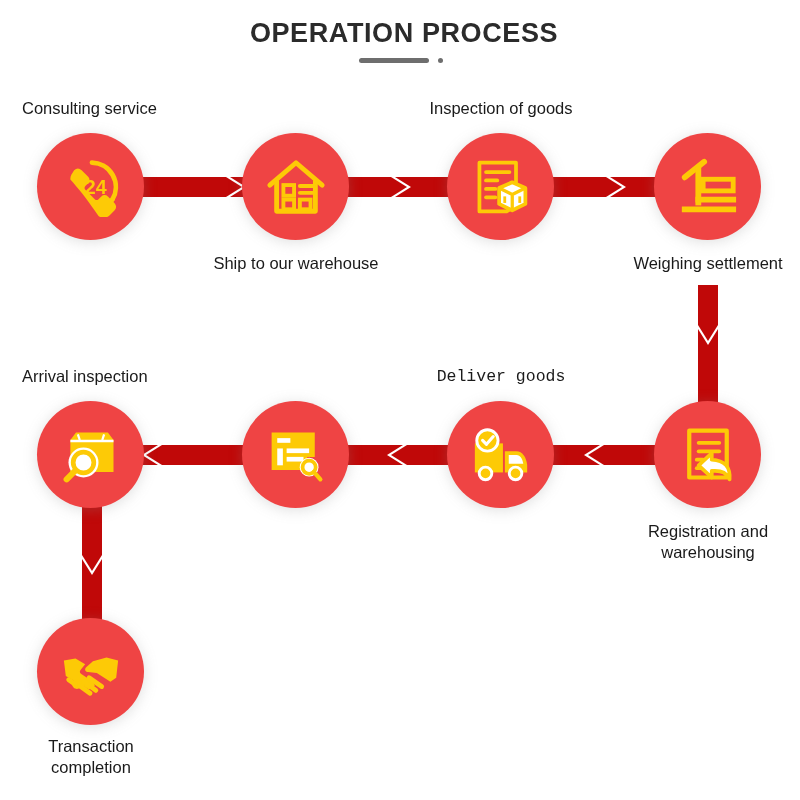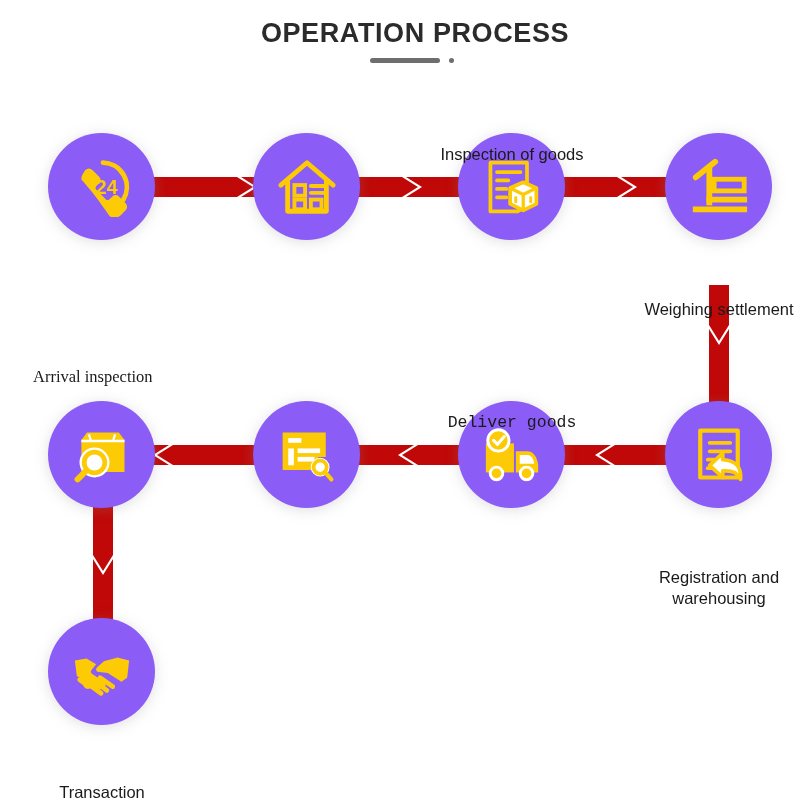--- a/index.html
+++ b/index.html
@@ -12,21 +12,21 @@
     width: 800px;
     height: 800px;
     position: relative;
     overflow: hidden;
     font-family: "Liberation Sans", "DejaVu Sans", sans-serif;
     color: #1a1a1a;
   }
 
   #canvas {
     position: absolute;
-    left: 15px; top: 0;
+    left: 4px; top: 0;
     width: 700px;
     height: 800px;
   }
 
   
   .title-block {
     position: absolute;
     left: 0;
     top: 16px;
     width: 800px;
@@ -57,39 +57,39 @@
     border-radius: 50%;
     background: #6e6e6e;
   }
 
   
   .node {
     position: absolute;
     width: 107px;
     height: 107px;
     border-radius: 50%;
-    background: #8b5cf6;
+    background: #ef4444;
     box-shadow: 0 2px 14px rgba(140,140,140,0.28);
     display: flex;
     align-items: center;
     justify-content: center;
     z-index: 3;
   }
   .node svg { display: block; }
 
   
   .label {
     position: absolute;
     font-size: 16.5px;
     line-height: 21px;
     color: #1a1a1a;
     white-space: pre-line;
     z-index: 4;
   }
-  .label.center { text-align: center; margin-top: 46px; }
+  .label.center { text-align: center; }
   .label.left   { text-align: left; }
 
   
   .conn {
     position: absolute;
     z-index: 1;
   }
   .conn svg { display: block; }
 </style>
 </head>
@@ -162,34 +162,36 @@
   <div class="node" style="left:33px; top:133px;">
     <span>
       <svg width="60" height="60" viewBox="0 0 64 64">
         <path d="M33,6 a26,26 0 0 1 22,39" fill="none" stroke="#fdca06" stroke-width="5" stroke-linecap="round"></path>
         <path d="M55,45 a26,26 0 0 1 -7,7" fill="none" stroke="#fdca06" stroke-width="5" stroke-linecap="round"></path>
         <path d="M14,14 a6,6 0 0 1 8,0 l7,7 a5,5 0 0 1 0,7 l-3,3 a3,3 0 0 0 0,4 l10,10 a3,3 0 0 0 4,0 l3,-3 a5,5 0 0 1 7,0 l7,7 a6,6 0 0 1 0,8 l-5,5 a9,9 0 0 1 -12,1 C28,45 18,33 10,24 a9,9 0 0 1 1,-5 Z" fill="#fdca06"></path>
         <text x="37" y="39" font-family="'Liberation Sans',sans-serif" font-size="21" font-weight="bold" fill="#fdca06" text-anchor="middle">24</text>
       </svg>
     </span>
   </div>
+  <div class="label left" style="left:18px; top:98px; width:210px;">Consulting service</div>
 
   <div class="node" style="left:238px; top:133px;">
     <span>
       <svg width="62" height="62" viewBox="0 0 64 64">
         <path d="M5,30 L32,7 L59,30" fill="none" stroke="#fdca06" stroke-width="5" stroke-linejoin="round" stroke-linecap="round"></path>
         <path d="M12,26 L12,57 L52,57 L52,26" fill="none" stroke="#fdca06" stroke-width="5" stroke-linejoin="round" stroke-linecap="round"></path>
         <rect x="19" y="30" width="11" height="11" fill="none" stroke="#fdca06" stroke-width="4"></rect>
         <rect x="19" y="45" width="11" height="10" fill="none" stroke="#fdca06" stroke-width="4"></rect>
         <rect x="36" y="45" width="11" height="10" fill="none" stroke="#fdca06" stroke-width="4"></rect>
         <line x1="36" y1="31" x2="50" y2="31" stroke="#fdca06" stroke-width="4" stroke-linecap="round"></line>
         <line x1="36" y1="38" x2="50" y2="38" stroke="#fdca06" stroke-width="4" stroke-linecap="round"></line>
       </svg>
     </span>
   </div>
+  <div class="label center" style="left:182px; top:253px; width:220px;">Ship to our warehouse</div>
 
   <div class="node" style="left:443px; top:133px;">
     <span>
       <svg width="60" height="60" viewBox="0 0 64 64">
         <path d="M9,6 L48,6 L48,52 L38,58 L9,58 Z" fill="none" stroke="#fdca06" stroke-width="4" stroke-linejoin="round"></path>
         <line x1="16" y1="16" x2="41" y2="16" stroke="#fdca06" stroke-width="4" stroke-linecap="round"></line>
         <line x1="16" y1="25" x2="28" y2="25" stroke="#fdca06" stroke-width="4" stroke-linecap="round"></line>
         <line x1="16" y1="34" x2="26" y2="34" stroke="#fdca06" stroke-width="4" stroke-linecap="round"></line>
         <line x1="16" y1="43" x2="26" y2="43" stroke="#fdca06" stroke-width="4" stroke-linecap="round"></line>
         <path d="M44,27 L58,33 L58,50 L44,57 L30,50 L30,33 Z" fill="#ffffff" stroke="#fdca06" stroke-width="4" stroke-linejoin="round"></path>
@@ -265,21 +267,21 @@
         <path d="M10,16 L16,8 L50,8 L56,16 L56,50 L10,50 Z" fill="#fdca06"></path>
         <line x1="10" y1="17" x2="56" y2="17" stroke="#ffffff" stroke-width="2.6"></line>
         <line x1="18" y1="10" x2="20" y2="16" stroke="#ffffff" stroke-width="2.4"></line>
         <line x1="46" y1="10" x2="44" y2="16" stroke="#ffffff" stroke-width="2.4"></line>
         <circle cx="24" cy="40" r="16" fill="#ffffff"></circle>
         <circle cx="24" cy="40" r="11" fill="none" stroke="#fdca06" stroke-width="5"></circle>
         <line x1="15" y1="49" x2="6" y2="58" stroke="#fdca06" stroke-width="6.5" stroke-linecap="round"></line>
       </svg>
     </span>
   </div>
-  <div class="label left" style="left:18px; top:366px; width:220px;font-family:Liberation Serif, serif;">Arrival inspection</div>
+  <div class="label left" style="left:18px; top:366px; width:220px;">Arrival inspection</div>
 
   <div class="node" style="left:33px; top:618px;">
     <span>
       <svg width="62" height="62" viewBox="0 0 64 64">
         <path d="M4,20 L16,18 L26,24 L22,29 C20,31 20,33 22,34 L34,42 L36,46 L30,50 L6,36 Z" fill="#fdca06"></path>
         <path d="M60,20 L48,17 L34,21 L27,27 C25,29 26,32 29,32 L38,33 L52,42 L58,38 Z" fill="#fdca06"></path>
         <path d="M14,41 C16,39 19,39 21,41 C23,43 23,46 21,48 C19,50 16,50 14,48 C12,46 12,43 14,41 Z" fill="#fdca06"></path>
         <path d="M20,46 L31,54" stroke="#fdca06" stroke-width="5" stroke-linecap="round"></path>
         <path d="M25,42 L37,51" stroke="#fdca06" stroke-width="5" stroke-linecap="round"></path>
         <path d="M30,38 L43,47" stroke="#fdca06" stroke-width="5" stroke-linecap="round"></path>

